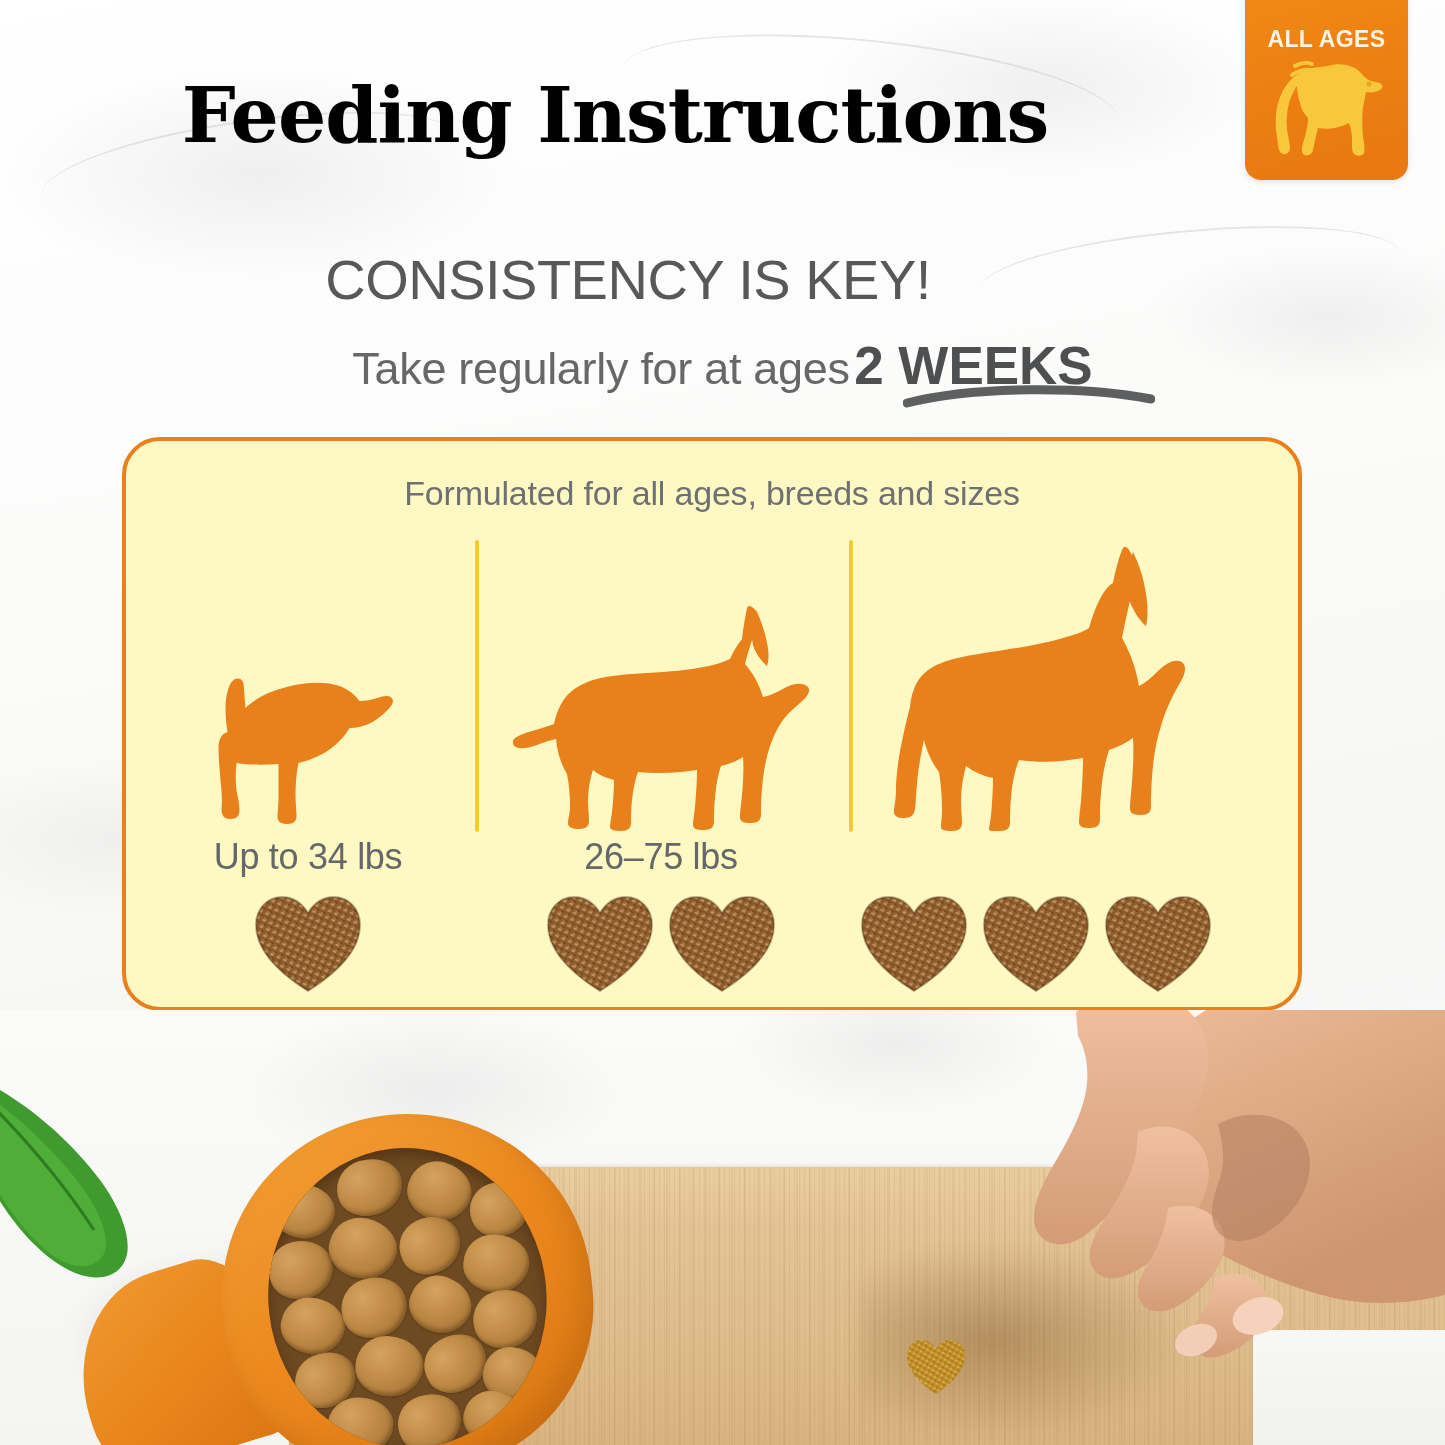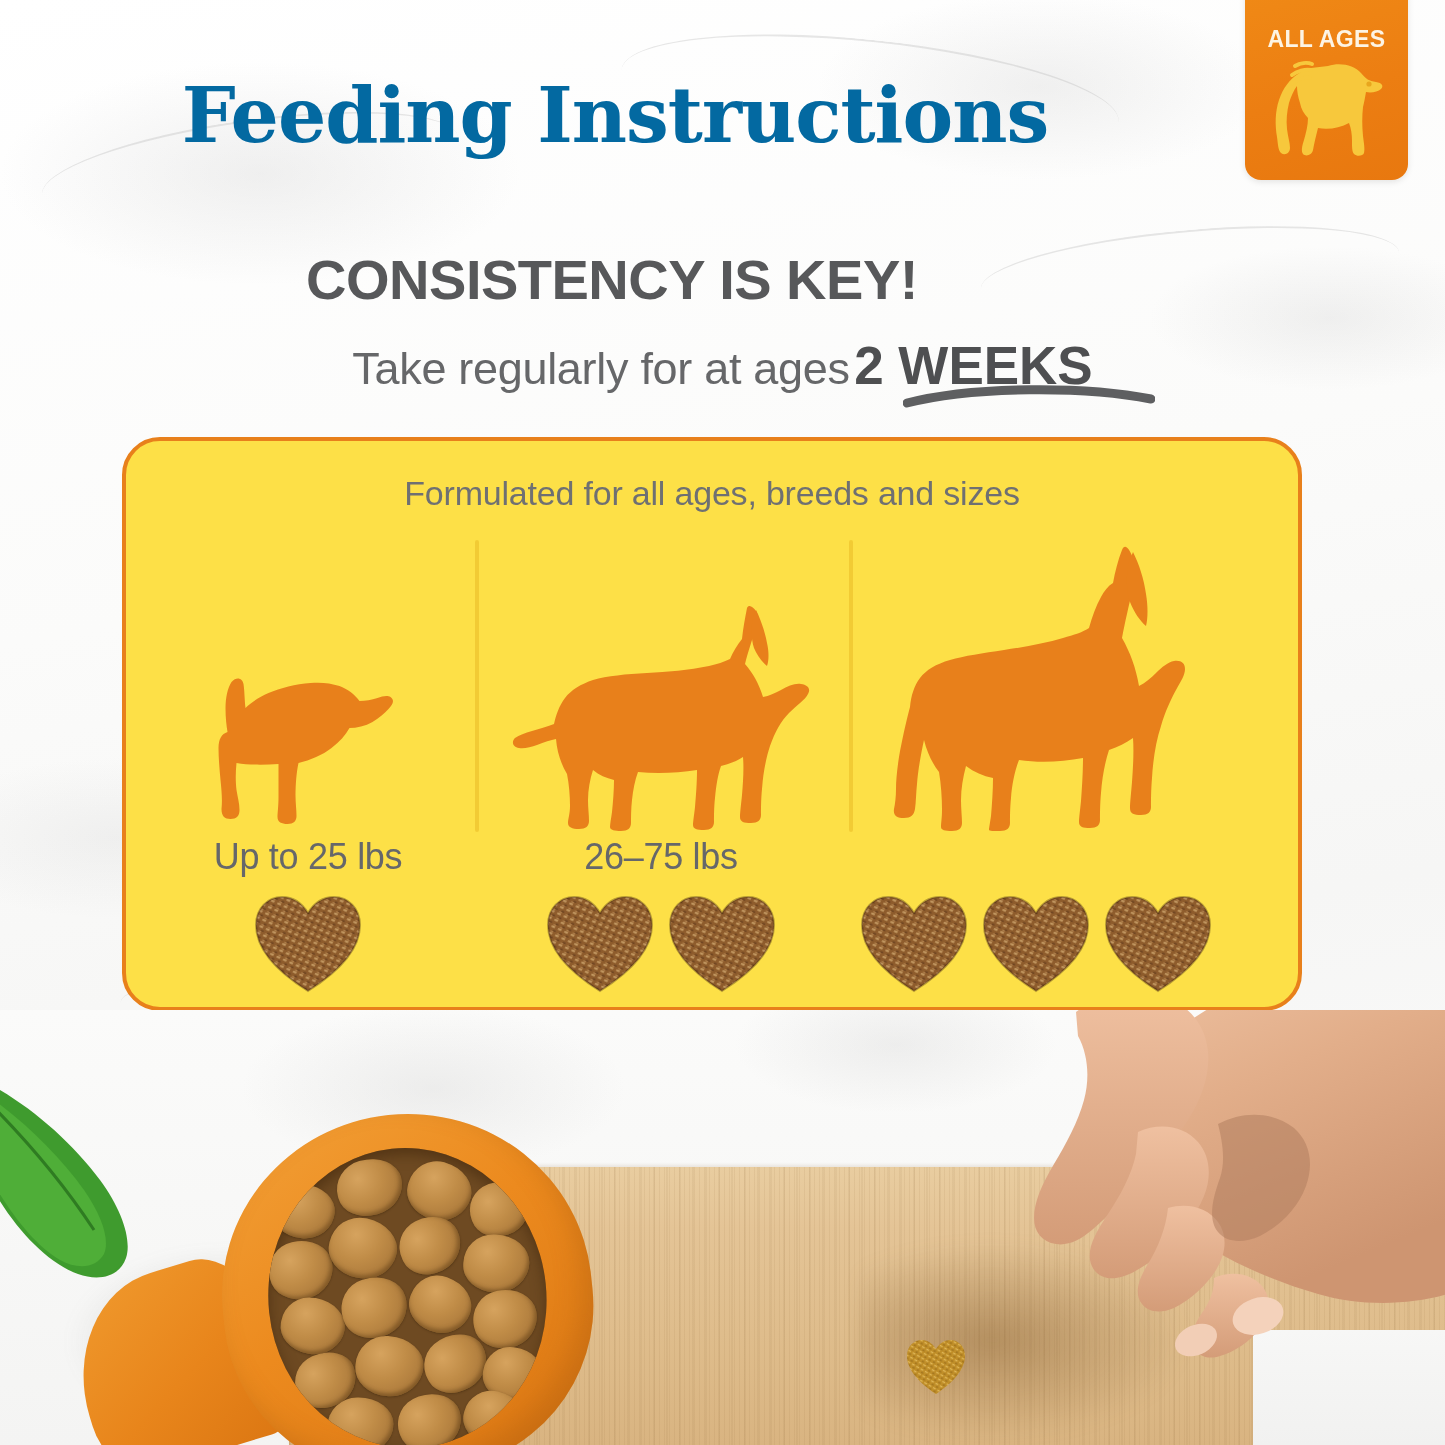--- a/index.html
+++ b/index.html
@@ -46,21 +46,21 @@
   .page-title {
     position: absolute;
     left: 0;
     top: 78px;
     width: 1230px;
     text-align: center;
     font-family: "DejaVu Serif", serif;
     font-weight: bold;
     font-size: 76px;
     letter-spacing: -1px;
-    color: #0369a1;
+    color: #000000;
     line-height: 1;
     white-space: nowrap;
   }
 
   
   .badge {
     position: absolute;
     left: 1245px;
     top: -18px;
     width: 163px;
@@ -89,24 +89,25 @@
   }
 
   
   .headline {
     position: absolute;
     left: 0;
     top: 247px;
     width: 1224px;
     text-align: center;
     font-size: 56px;
-    font-weight: bold;
+    font-weight: normal;
     color: #57585A;
     letter-spacing: -0.5px;
     white-space: nowrap;
+    padding-left: 16px;
   }
   .subline-wrap {
     position: absolute;
     left: 0;
     top: 335px;
     width: 1445px;
     text-align: center;
     white-space: nowrap;
   }
   .subline {
@@ -128,21 +129,21 @@
     height: 26px;
   }
 
   
   .card {
     position: absolute;
     left: 122px;
     top: 437px;
     width: 1180px;
     height: 574px;
-    background: #fde047;
+    background: #fef9c3;
     border: 4px solid #E8801B;
     border-radius: 38px;
     box-sizing: border-box;
   }
   .card-subtitle {
     position: absolute;
     left: 0;
     top: 33px;
     width: 100%;
     text-align: center;
@@ -381,21 +382,21 @@
 
     <div class="divider d1"></div>
     <div class="divider d2"></div>
 
     <div class="col c1">
       <div class="dog-slot">
         <svg width="215" height="165" viewBox="0 0 215 165">
           <path fill="#E8801B" d="M31 16 C27 22 25 32 25 42 C25 52 26 60 27 66 C21 68 18 73 18 82 C18 92 19 103 20 114 C21 124 22 134 21 143 C21 150 24 153 30 153 C36 153 39 150 39 144 C39 137 37 131 36 124 C35 116 35 106 36 97 C48 99 63 99 78 98 C78 108 78 120 78 131 C78 140 77 147 77 151 C77 156 81 158 87 158 C93 158 96 155 96 150 C96 144 95 137 95 129 C95 118 96 106 98 97 C110 94 122 89 131 82 C139 76 145 69 149 62 C156 62 165 60 172 56 C179 52 184 47 188 43 C193 38 194 34 190 31 C187 29 182 30 177 32 C171 34 165 35 159 35 C154 28 147 23 139 20 C130 17 120 16 110 17 C95 18 80 22 68 27 C59 31 51 36 45 42 C44 33 44 24 43 18 C42 12 36 10 31 16 Z"></path>
         </svg>
       </div>
-      <div class="weight-label">Up to 25 lbs</div>
+      <div class="weight-label">Up to 34 lbs</div>
       <div class="kibble-row">
         <div class="kibble">
           <svg width="112" height="104" viewBox="0 0 112 104">
             <defs>
               <pattern id="kib1" width="7" height="7" patternUnits="userSpaceOnUse" patternTransform="rotate(24)">
                 <rect width="7" height="7" fill="#8E5C2C"></rect>
                 <rect x="0" y="0" width="4" height="1.7" fill="#C49A63" rx="0.8"></rect>
                 <rect x="3" y="3.5" width="3.4" height="1.6" fill="#6D4320" rx="0.8"></rect>
                 <rect x="1.2" y="5.2" width="3" height="1.4" fill="#B98B55" rx="0.7"></rect>
               </pattern>

